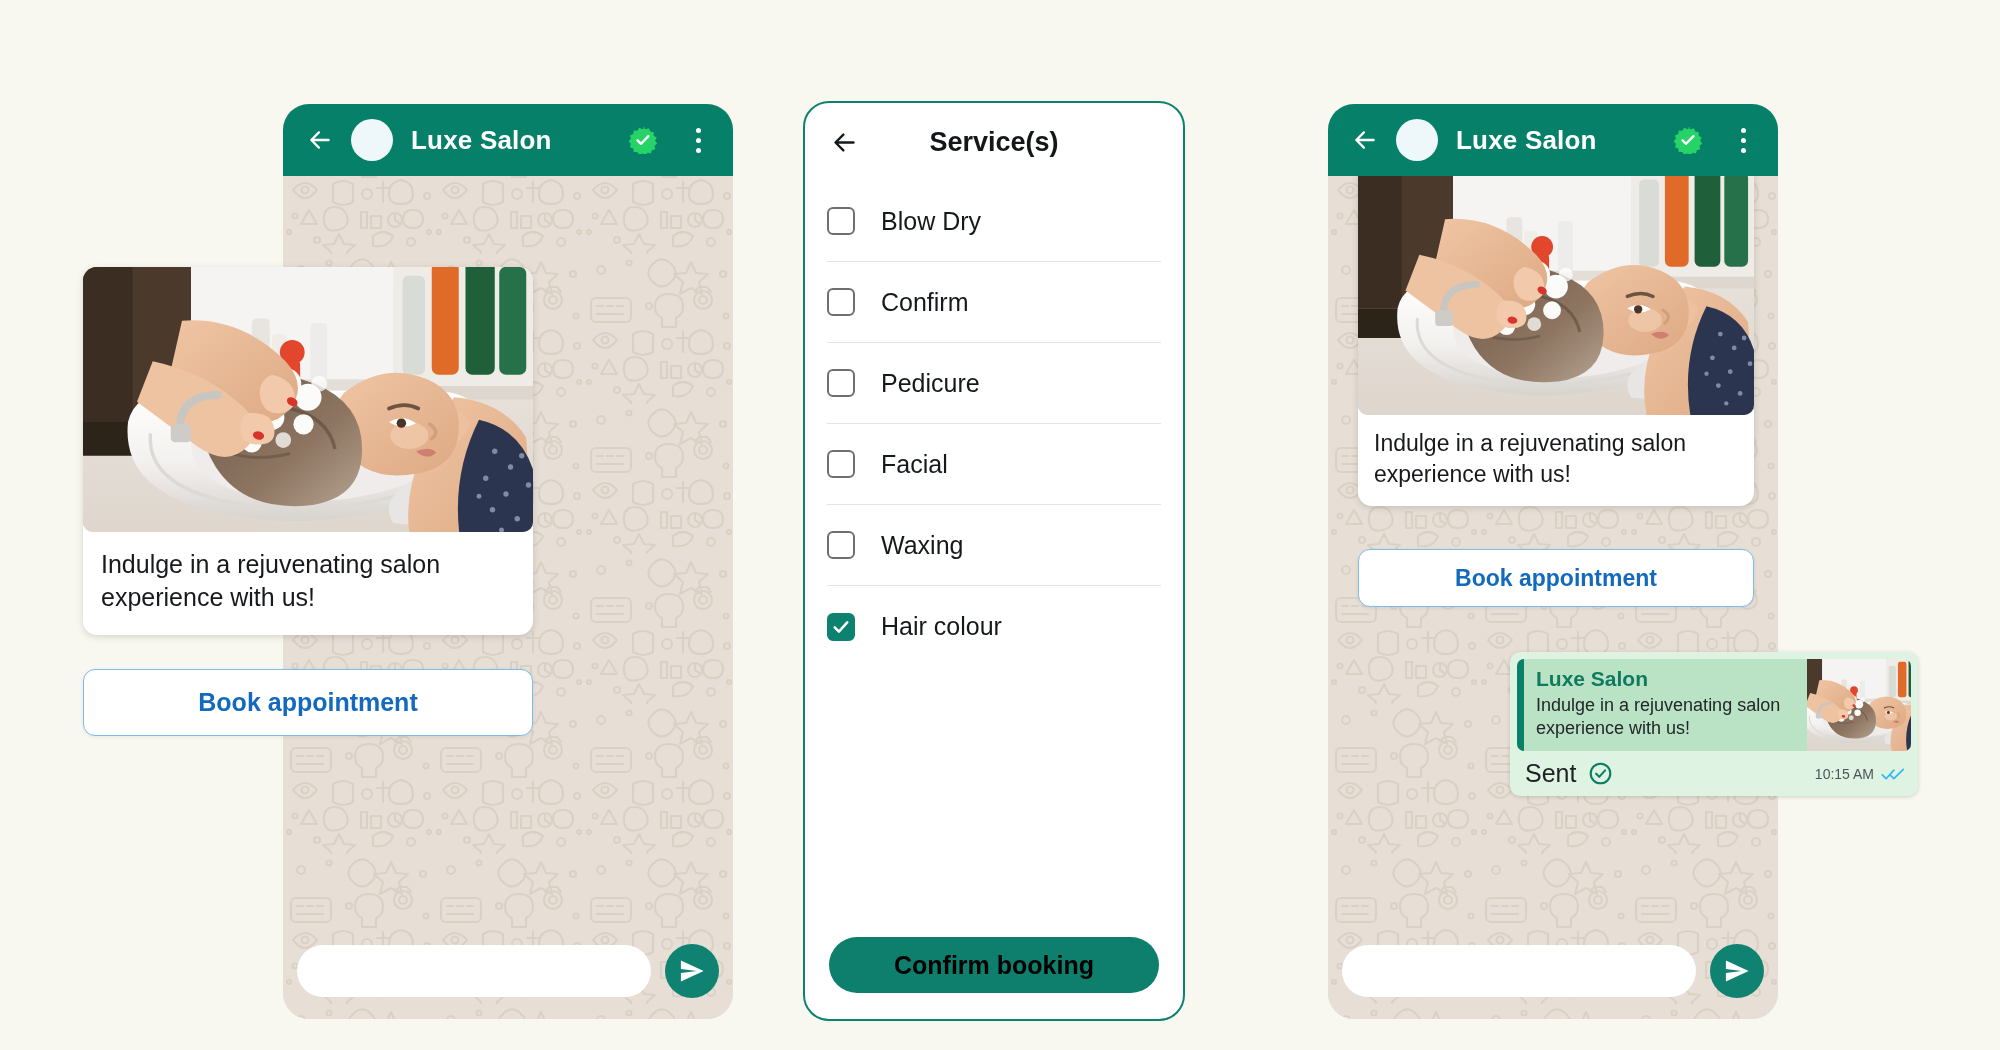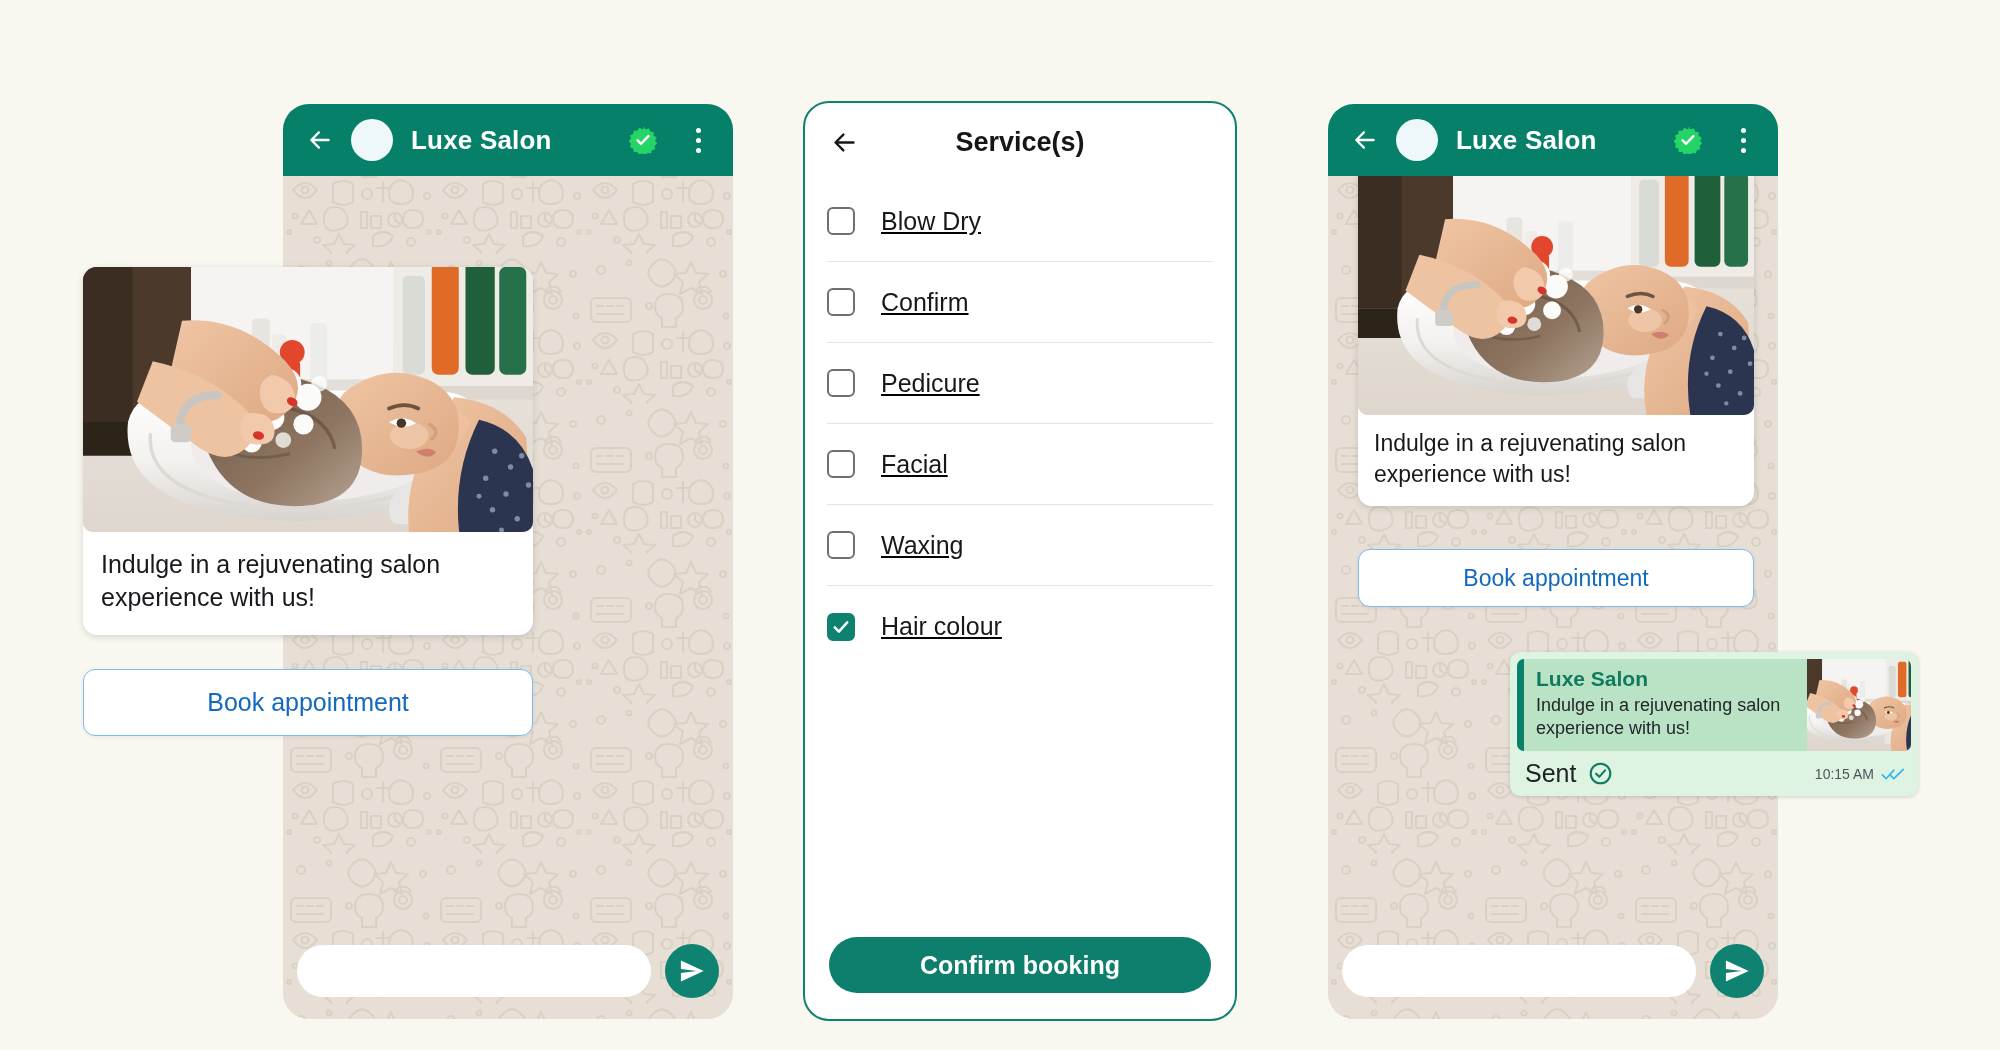--- a/index.html
+++ b/index.html
@@ -30,21 +30,21 @@
     overflow: visible;
     margin-top: 36px;
   }
 
   .phone-chat {
     background: #e7dfd7;
     border-radius: 26px;
   }
 
   .phone1 { left: 283px; top: 68px; width: 450px; height: 915px; }
-  .phone2 { left: 803px; top: 65px; width: 434px; height: 920px; }
+  .phone2 { left: 803px; top: 65px; width: 382px; height: 920px; }
   .phone3 { left: 1328px; top: 68px; width: 450px; height: 915px; }
 
   
   .chat-bg {
     position: absolute;
     inset: 0;
     border-radius: 26px;
     background-color: #e7dfd6;
     overflow: hidden;
   }
@@ -123,21 +123,21 @@
   .cta-btn {
     position: absolute;
     background: #ffffff;
     border: 1.6px solid #7cbced;
     border-radius: 12px;
     display: flex;
     align-items: center;
     justify-content: center;
     color: #1269bd;
     font-size: 25px;
-    font-weight: normal;
+    font-weight: bold;
     box-shadow: 0 1px 4px rgba(0,0,0,0.07);
     z-index: 4;
   }
 
   
   .p1-card { left: -200px; top: 163px; width: 450px; }
   .p1-card .card-img { height: 265px; }
   .p1-cta { left: -200px; top: 565px; width: 450px; height: 67px; }
 
   
@@ -257,21 +257,20 @@
     text-align: center;
     font-size: 27px;
     font-weight: bold;
     color: #14171a;
     pointer-events: none;
   }
   .picker-list {
     flex: 1 1 auto;
     padding: 0 22px;
     overflow: hidden;
-    text-decoration: underline;
   }
   .svc-row {
     display: flex;
     align-items: center;
     height: 81px;
     border-bottom: 1.4px solid #e4e4e4;
   }
   .svc-row:last-child { border-bottom: none; }
   .cbox {
     width: 28px; height: 28px;
@@ -294,21 +293,21 @@
   }
   .picker-footer {
     flex: 0 0 auto;
     padding: 0 24px 26px 24px;
   }
   .confirm-btn {
     width: 100%;
     height: 56px;
     border-radius: 28px;
     background: #0e7f6d;
-    color: #ffffff;
+    color: #000000;
     font-size: 25px;
     font-weight: bold;
     display: flex;
     align-items: center;
     justify-content: center;
     border: none;
     font-family: "Liberation Sans", sans-serif;
   }
 </style>
 </head>

